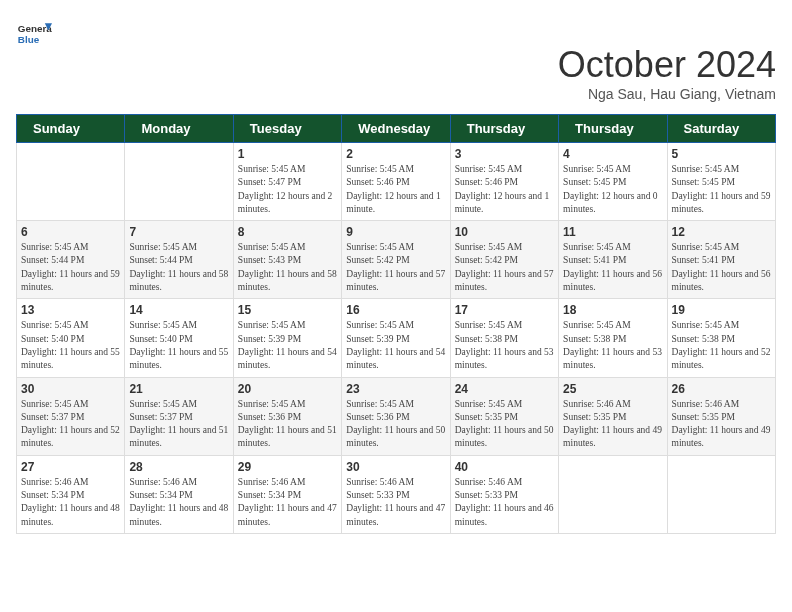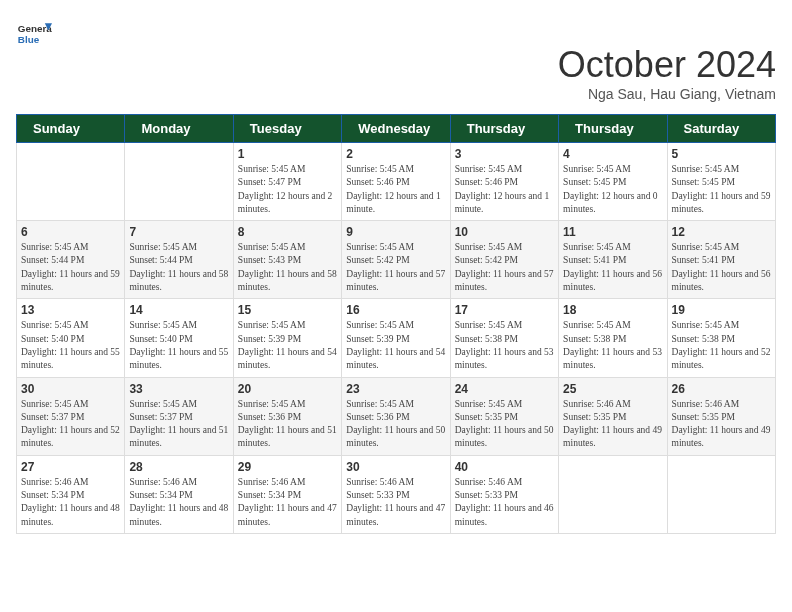--- a/index.html
+++ b/index.html
@@ -192,21 +192,21 @@
           <div class="day-number">19</div>
           <div class="day-info">Sunrise: 5:45 AM<br>Sunset: 5:38 PM<br>Daylight: 11 hours and 52 minutes.</div>
         </td>
       </tr>
       <tr>
         <td>
           <div class="day-number">30</div>
           <div class="day-info">Sunrise: 5:45 AM<br>Sunset: 5:37 PM<br>Daylight: 11 hours and 52 minutes.</div>
         </td>
         <td>
-          <div class="day-number">33</div>
+          <div class="day-number">21</div>
           <div class="day-info">Sunrise: 5:45 AM<br>Sunset: 5:37 PM<br>Daylight: 11 hours and 51 minutes.</div>
         </td>
         <td>
           <div class="day-number">20</div>
           <div class="day-info">Sunrise: 5:45 AM<br>Sunset: 5:36 PM<br>Daylight: 11 hours and 51 minutes.</div>
         </td>
         <td>
           <div class="day-number">23</div>
           <div class="day-info">Sunrise: 5:45 AM<br>Sunset: 5:36 PM<br>Daylight: 11 hours and 50 minutes.</div>
         </td>

